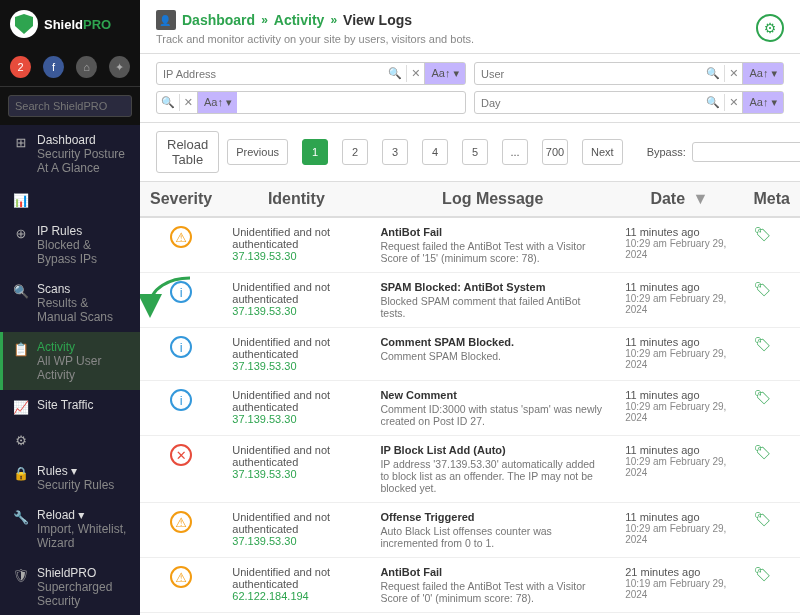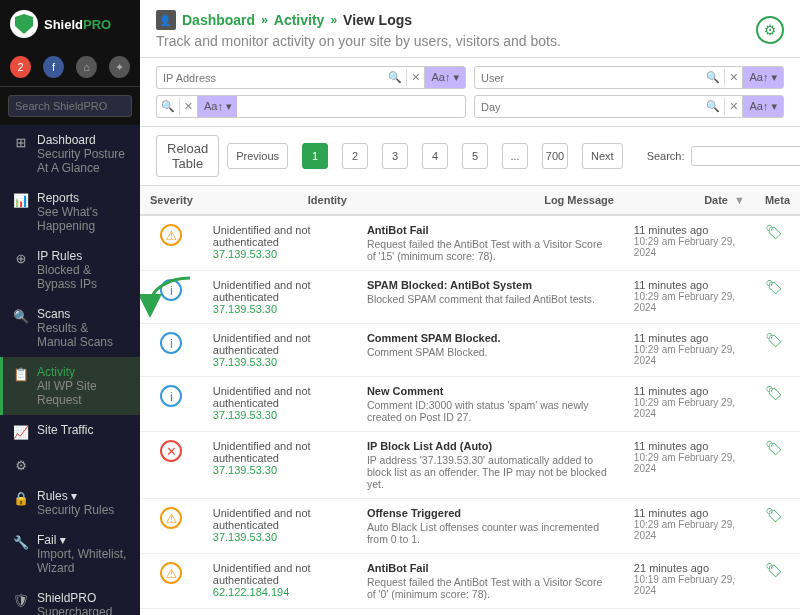--- a/index.html
+++ b/index.html
@@ -142,21 +142,21 @@
       width: 20px; height: 20px;
       background: #555;
       border-radius: 2px;
       display: flex; align-items: center; justify-content: center;
       color: white;
       font-size: 10px;
     }
     .breadcrumb-sep { color: #2ea44f; font-size: 12px; }
     .breadcrumb-link { color: #2ea44f; cursor: pointer; }
     .breadcrumb-current { color: #333; }
-    .header-subtitle { font-size: 14px; color: #888; margin-top: 3px; }
+    .header-subtitle { font-size: 11px; color: #888; margin-top: 3px; }
     .header-gear {
       width: 28px; height: 28px;
       border: 2px solid #2ea44f;
       border-radius: 50%;
       display: flex; align-items: center; justify-content: center;
       color: #2ea44f;
       font-size: 14px;
       cursor: pointer;
     }
 
@@ -277,22 +277,22 @@
     table {
       width: 100%;
       border-collapse: collapse;
     }
     thead tr {
       background: #f8f8f8;
       border-bottom: 2px solid #ddd;
     }
     th {
       padding: 8px 10px;
-      text-align: right;
-      font-size: 11px;
+      text-align: center;
+      font-size: 16px;
       font-weight: 600;
       color: #555;
       white-space: nowrap;
     }
     th .sort-icon { color: #999; margin-left: 3px; }
     td {
       padding: 8px 10px;
       vertical-align: top;
       border-bottom: 1px solid #eee;
       font-size: 11px;
@@ -345,44 +345,40 @@
   <div class="sidebar-nav">
     <div class="nav-item">
       <span class="nav-icon">⊞</span>
       <div class="nav-item-text">
         <span class="nav-item-label">Dashboard</span>
         <span class="nav-item-sub">Security Posture At A Glance</span>
       </div>
     </div>
     <div class="nav-item">
       <span class="nav-icon">📊</span>
-      <div class="nav-item-text">
-        <span class="nav-item-label">Reports</span>
-        <span class="nav-item-sub">See What's Happening</span>
-      </div>
     </div>
     <div class="nav-item">
       <span class="nav-icon">⊕</span>
       <div class="nav-item-text">
         <span class="nav-item-label">IP Rules</span>
         <span class="nav-item-sub">Blocked &amp; Bypass IPs</span>
       </div>
     </div>
     <div class="nav-item">
       <span class="nav-icon">🔍</span>
       <div class="nav-item-text">
         <span class="nav-item-label">Scans</span>
         <span class="nav-item-sub">Results &amp; Manual Scans</span>
       </div>
     </div>
     <div class="nav-item active">
       <span class="nav-icon">📋</span>
       <div class="nav-item-text">
         <span class="nav-item-label">Activity</span>
-        <span class="nav-item-sub">All WP Site Request</span>
+        <span class="nav-item-sub">All WP User Activity</span>
       </div>
     </div>
     <div class="nav-item">
       <span class="nav-icon">📈</span>
       <div class="nav-item-text">
         <span class="nav-item-label">Site Traffic</span>
       </div>
     </div>
     <div class="nav-item">
       <span class="nav-icon">⚙</span>
@@ -390,21 +386,21 @@
     <div class="nav-item">
       <span class="nav-icon">🔒</span>
       <div class="nav-item-text">
         <span class="nav-item-label">Rules ▾</span>
         <span class="nav-item-sub">Security Rules</span>
       </div>
     </div>
     <div class="nav-item">
       <span class="nav-icon">🔧</span>
       <div class="nav-item-text">
-        <span class="nav-item-label">Fail ▾</span>
+        <span class="nav-item-label">Reload ▾</span>
         <span class="nav-item-sub">Import, Whitelist, Wizard</span>
       </div>
     </div>
     <div class="nav-item">
       <span class="nav-icon">🛡</span>
       <div class="nav-item-text">
         <span class="nav-item-label">ShieldPRO</span>
         <span class="nav-item-sub">Supercharged Security</span>
       </div>
     </div>
@@ -477,21 +473,21 @@
       <button class="page-btn active">1</button>
       <button class="page-btn">2</button>
       <button class="page-btn">3</button>
       <button class="page-btn">4</button>
       <button class="page-btn">5</button>
       <button class="page-btn">...</button>
       <button class="page-btn">700</button>
       <button class="page-btn nav">Next</button>
     </div>
     <div class="search-row">
-      <span class="search-label">Search:</span>
+      <span class="search-label">Bypass:</span>
       <input type="text" class="search-input" style="">
     </div>
   </div>
 
   <div class="table-container">
     <table>
       <thead>
         <tr>
           <th>Severity</th>
           <th>Identity</th>

